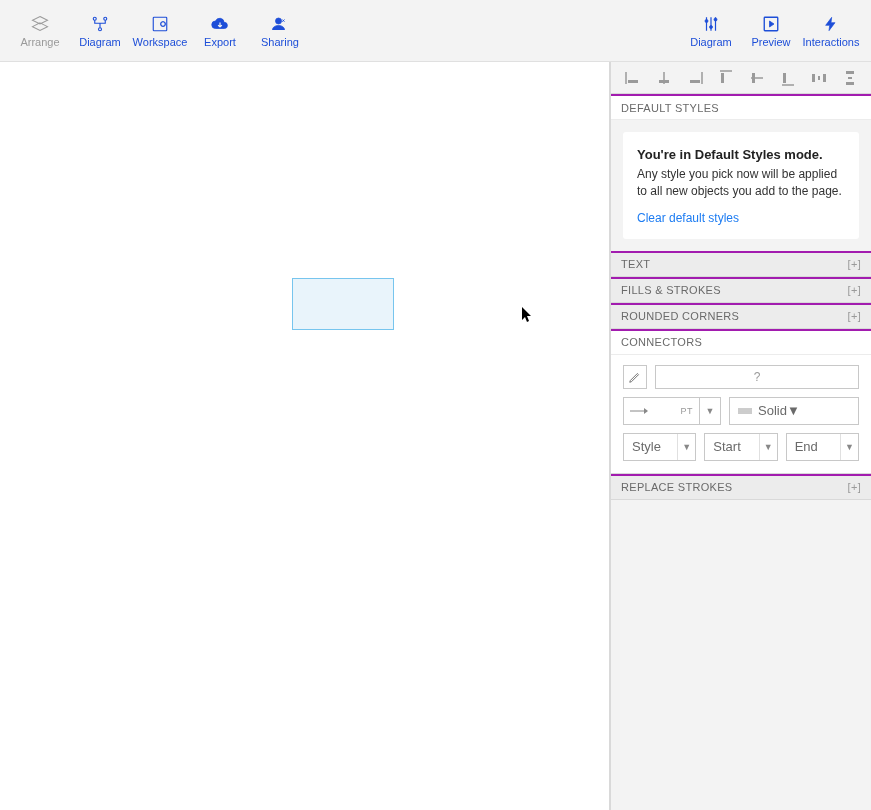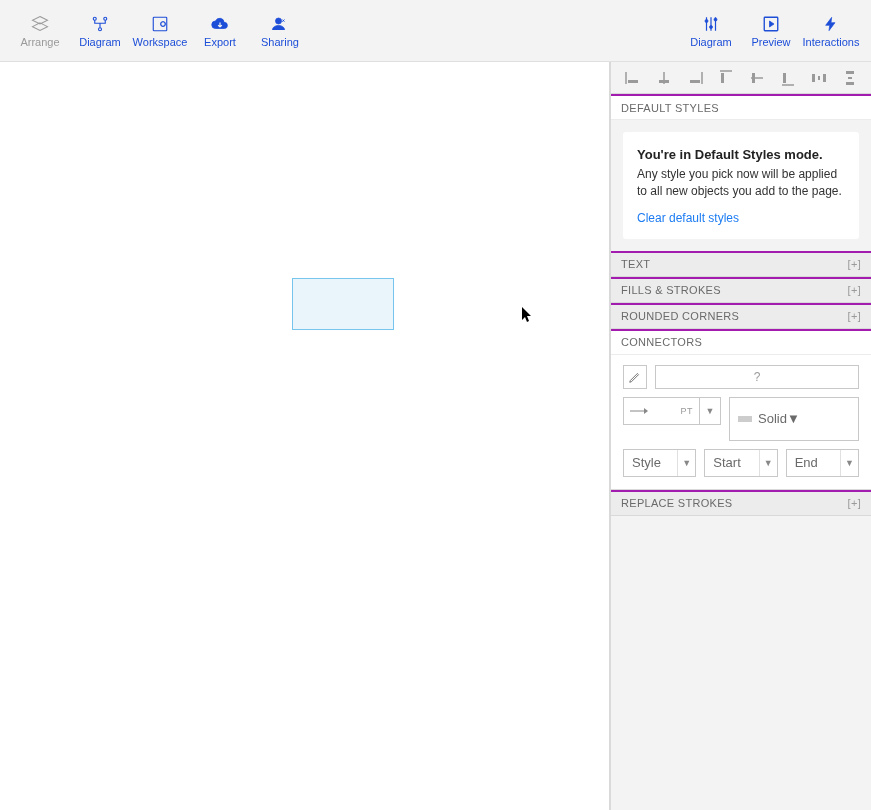--- a/index.html
+++ b/index.html
@@ -200,21 +200,21 @@
   .pt-field .dash-ic {
     margin-right:auto;
     display:flex;align-items:center;
   }
   .pt-dd {
     width:22px;height:28px;border:1px solid #c8c8c8;background:#fff;
     display:flex;align-items:center;justify-content:center;position:relative;
     cursor:pointer;color:#888;font-size:9px;
   }
   .solid-dd {
-    flex:1; height:44px; border:1px solid #c8c8c8;background:#fff;
+    flex:1; height:28px; border:1px solid #c8c8c8;background:#fff;
     display:flex;align-items:center;padding:0 22px 0 8px;
     position:relative; cursor:pointer; color:#6a6a6a;font-size:13px;
   }
   .solid-dd .line-ic { margin-right:6px; color:#9a9a9a; }
   .row3 .dd { flex:1; }
   .panel-rest { flex:1; background:#f3f3f3; }
 </style>
 </head>
 <body>
 

